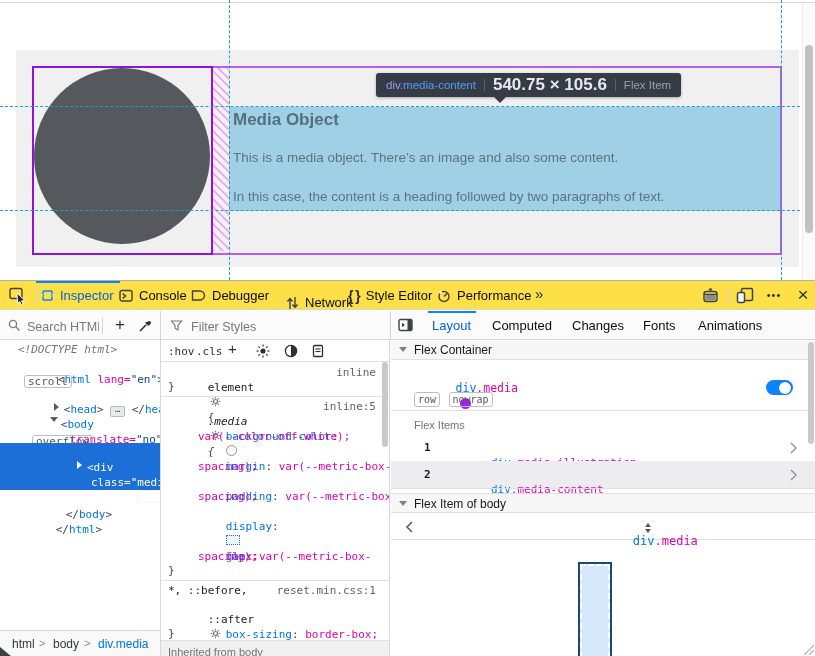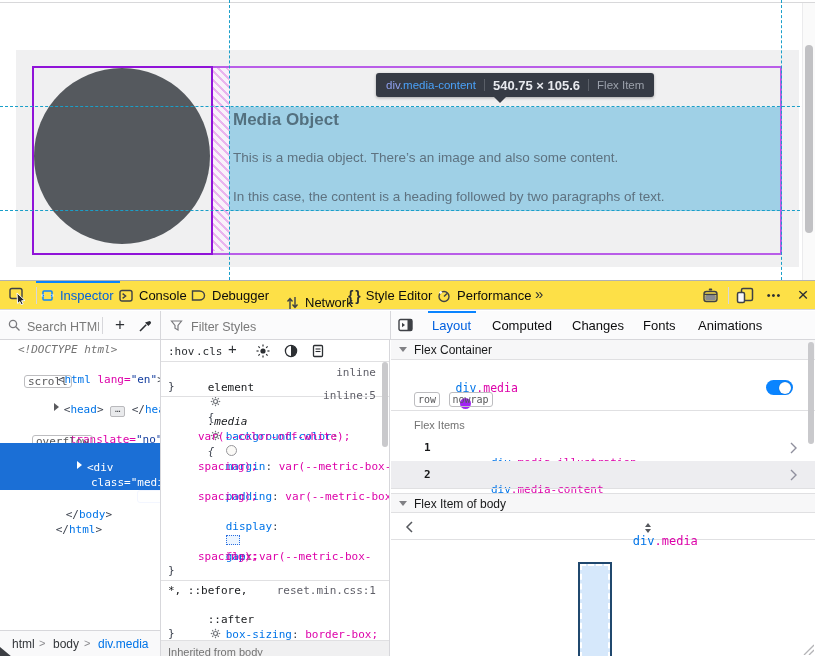--- a/index.html
+++ b/index.html
@@ -57,21 +57,21 @@
     <div class="abs guide" style="left:0;top:106px;width:815px;height:0;border-top:1px dashed #1a9fc9;"></div>
     <div class="abs guide" style="left:0;top:210px;width:815px;height:0;border-top:1px dashed #1a9fc9;"></div>
     <div class="abs guide" style="left:229px;top:0;width:0;height:280px;border-left:1px dashed #1a9fc9;"></div>
     <div class="abs guide" style="left:781px;top:0;width:0;height:280px;border-left:1px dashed #1a9fc9;"></div>
 
     <div class="abs" style="left:376px;top:73px;height:24px;background:#363b45;border-radius:3px;display:flex;align-items:center;padding:0 10px;gap:8px;box-shadow:0 1px 3px rgba(0,0,0,.3);">
       <span style="font-size:11.5px;">
         <span style="color:#8fa0ef;">div</span><span style="color:#4aa1f8;">.media-content</span>
       </span>
       <span style="width:1px;height:12px;background:#5a5f68;"></span>
-      <span style="font-size:13px;color:#e7e9ee;font-weight:bold;">540.75 × 105.6</span>
+      <span style="font-size:17px;color:#e7e9ee;font-weight:bold;">540.75 × 105.6</span>
       <span style="width:1px;height:12px;background:#5a5f68;"></span>
       <span style="font-size:11.5px;color:#9ba1ab;">Flex Item</span>
     </div>
     <div class="abs" style="left:494px;top:97px;width:0;height:0;border:6px solid transparent;border-top:6px solid #363b45;"></div>
 
     <div class="abs" style="left:802px;top:3px;width:13px;height:277px;background:#fafafa;border-left:1px solid #ebebed;">
       <div class="abs" style="left:2px;top:42px;width:8px;height:188px;background:#c1c1c4;border-radius:4px;"></div>
     </div>
   </div>
 
@@ -198,20 +198,23 @@
   </div>
 
   <div class="abs" style="left:0;top:340px;width:161px;height:316px;background:#fff;border-right:1px solid #d7d7db;box-sizing:border-box;overflow:hidden;">
     <div class="abs mono" style="left:18px;top:2px;font-style:italic;color:#737373;">&lt;!DOCTYPE html&gt;</div>
     <div class="abs mono" style="left:18px;top:17px;">
       <span class="punct">&lt;</span><span class="tag">html</span><span class="attr"> lang</span><span class="attr">=</span><span class="val">"en"</span><span class="punct">&gt;</span>
     </div>
     <div class="abs" style="left:24px;top:32px;"><span class="badge">scroll</span></div>
     <div class="abs mono" style="left:14px;top:47px;color:#737373;">
       <span class="tw closed"></span><span class="punct">&lt;</span><span class="tag">head</span><span class="punct">&gt;</span> <span class="pill">…</span> <span class="punct">&lt;/</span><span class="tag">head</span>
+    </div>
+    <div class="abs mono" style="left:10px;top:62px;">
+      <span class="tw open"></span><span class="punct">&lt;</span><span class="tag">body</span>
     </div>
     <div class="abs mono" style="left:30px;top:77px;">
       <span class="attr">translate</span><span class="attr">=</span><span class="val">"no"</span> 
     </div>
     <div class="abs" style="left:32px;top:92px;"><span class="badge">overflow</span></div>
 
     <div class="abs sel" style="left:0;top:103px;width:161px;height:47px;background:#1b6fd6;">
       <div class="abs mono" style="left:24px;top:2px;">
         <span class="tw closed"></span><span class="punct">&lt;</span><span class="tag">div</span>
       </div>
@@ -303,21 +306,21 @@
           <line x1="0.8" y1="5.5" x2="2.4" y2="5.5"></line>
             <line x1="8.6" y1="5.5" x2="10.2" y2="5.5"></line>
           <line x1="2.2" y1="2.2" x2="3.3" y2="3.3"></line>
             <line x1="7.7" y1="7.7" x2="8.8" y2="8.8"></line>
           <line x1="2.2" y1="8.8" x2="3.3" y2="7.7"></line>
             <line x1="7.7" y1="3.3" x2="8.8" y2="2.2"></line>
         </g>
       </svg>
       <span class="punct">{</span>
     </div>
-    <span class="abs mono srclink" style="left:130px;top:48px;width:85px;text-align:right;">inline:5</span>
+    <span class="abs mono srclink" style="left:130px;top:59px;width:85px;text-align:right;">inline:5</span>
 
     <div class="abs mono" style="left:25px;top:74px;">
       <span class="prop">background-color</span><span class="punct">:</span>
       <span style="display:inline-block;width:9px;height:9px;border-radius:50%;background:#fbfaf7;border:1px solid #97979b;vertical-align:-1px;"></span>
     </div>
     <div class="abs mono cssval" style="left:37px;top:89px;">var(--color-off-white);</div>
     <div class="abs mono" style="left:25px;top:104px;">
       <span class="prop">margin</span><span class="punct">:</span> <span class="cssval">var(--metric-box-</span>
     </div>
     <div class="abs mono cssval" style="left:37px;top:119px;">spacing);</div>

